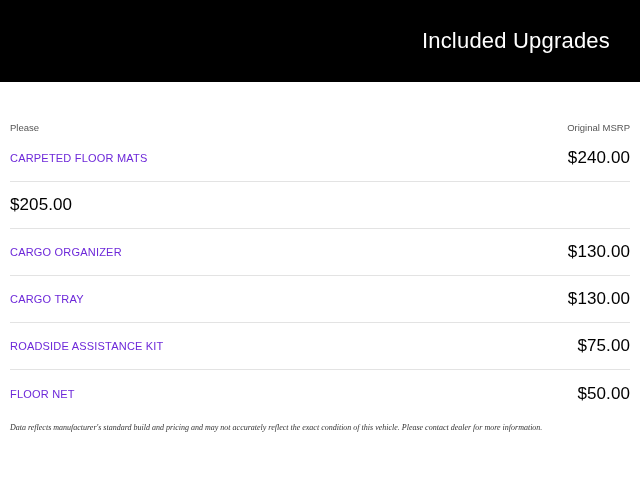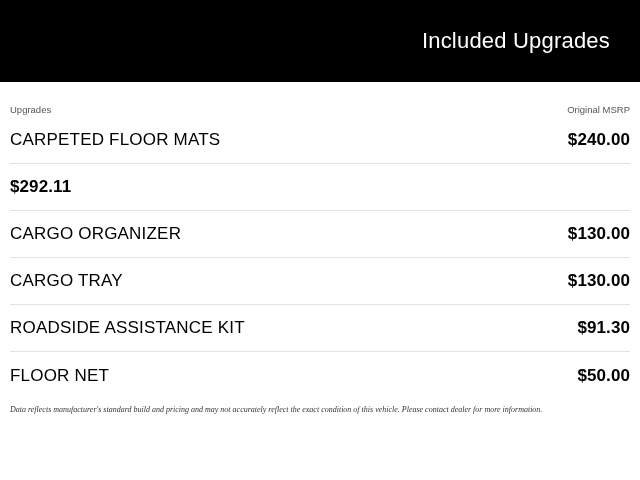--- a/index.html
+++ b/index.html
@@ -13,20 +13,21 @@
     font-family: "Liberation Sans", sans-serif;
     overflow: hidden;
   }
   .page {
     position: relative;
     width: 640px;
     height: 480px;
     background: #ffffff;
     display: flex;
     flex-direction: column;
+    gap: 18px;
   }
   .header {
     background: #000000;
     height: 82px;
     flex: 0 0 82px;
     display: flex;
     align-items: center;
     justify-content: flex-end;
     box-sizing: border-box;
     padding-right: 30px;
@@ -66,29 +67,29 @@
     justify-content: space-between;
     align-items: center;
     height: 47px;
     border-bottom: 1px solid #e3e3e3;
     box-sizing: border-box;
   }
   .row:last-child {
     border-bottom: none;
   }
   .row-name {
-    font-size: 17px;
-    color: #000000;
+    font-size: 11px;
+    color: #6d28d9;
     font-weight: 400;
     letter-spacing: 0.2px;
   }
   .row-price {
     font-size: 17px;
     color: #000000;
-    font-weight: bold;
+    font-weight: normal;
     letter-spacing: 0.1px;
   }
   .disclaimer {
     font-size: 8px;
     font-style: italic;
     color: #333333;
     padding-top: 6px;
     line-height: 1.3;
     font-family: Liberation Serif, serif;
   }
@@ -98,43 +99,43 @@
 
 <div class="page">
 
   <div class="header">
     <div class="header-title">Included Upgrades</div>
   </div>
 
   <div class="content">
 
     <div class="col-head">
-      <span>Upgrades</span>
+      <span>Please</span>
       <span>Original MSRP</span>
     </div>
 
     <div class="rows">
       <div class="row">
         <div class="row-name">CARPETED FLOOR MATS</div>
         <div class="row-price">$240.00</div>
       </div>
       <div class="row">
-        <div class="row-price">$292.11</div>
+        <div class="row-price">$205.00</div>
       </div>
       <div class="row">
         <div class="row-name">CARGO ORGANIZER</div>
         <div class="row-price">$130.00</div>
       </div>
       <div class="row">
         <div class="row-name">CARGO TRAY</div>
         <div class="row-price">$130.00</div>
       </div>
       <div class="row">
         <div class="row-name">ROADSIDE ASSISTANCE KIT</div>
-        <div class="row-price">$91.30</div>
+        <div class="row-price">$75.00</div>
       </div>
       <div class="row">
         <div class="row-name">FLOOR NET</div>
         <div class="row-price">$50.00</div>
       </div>
     </div>
 
     <div class="disclaimer">Data reflects manufacturer's standard build and pricing and may not accurately reflect the exact condition of this vehicle. Please contact dealer for more information.</div>
 
   </div>

